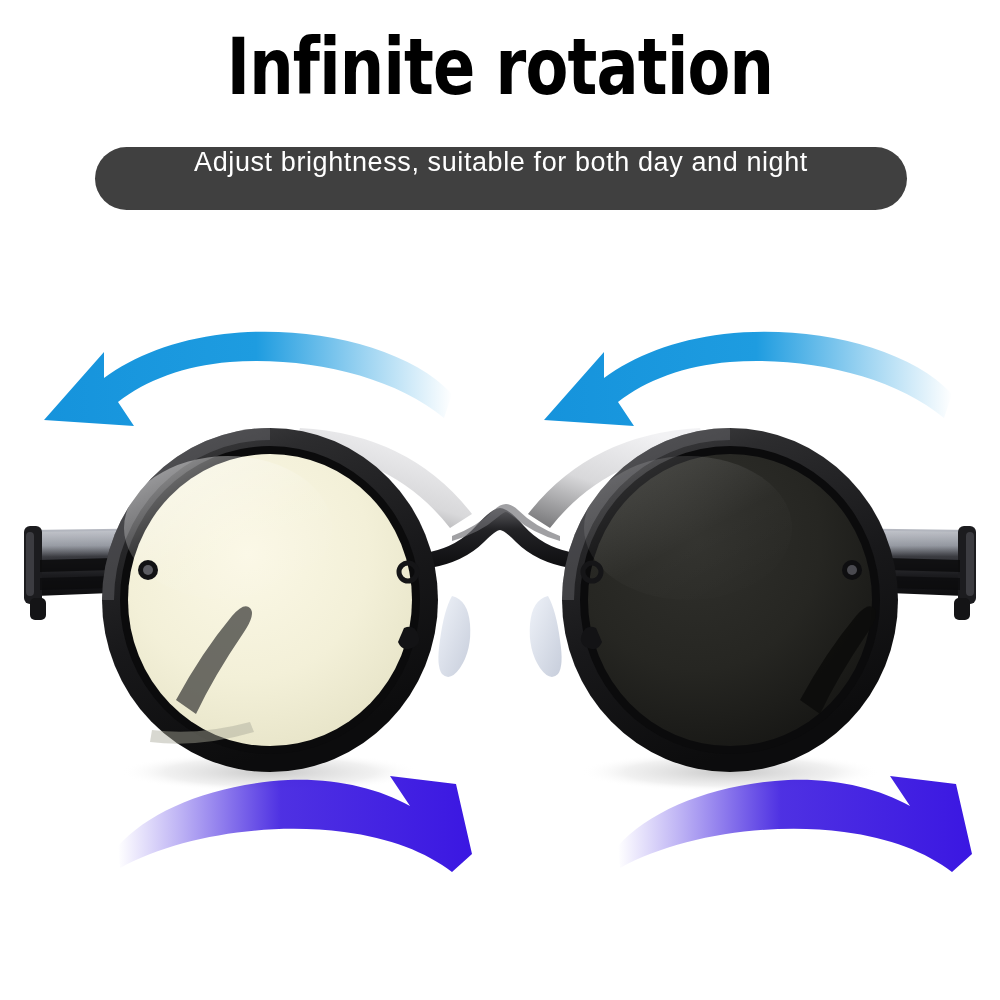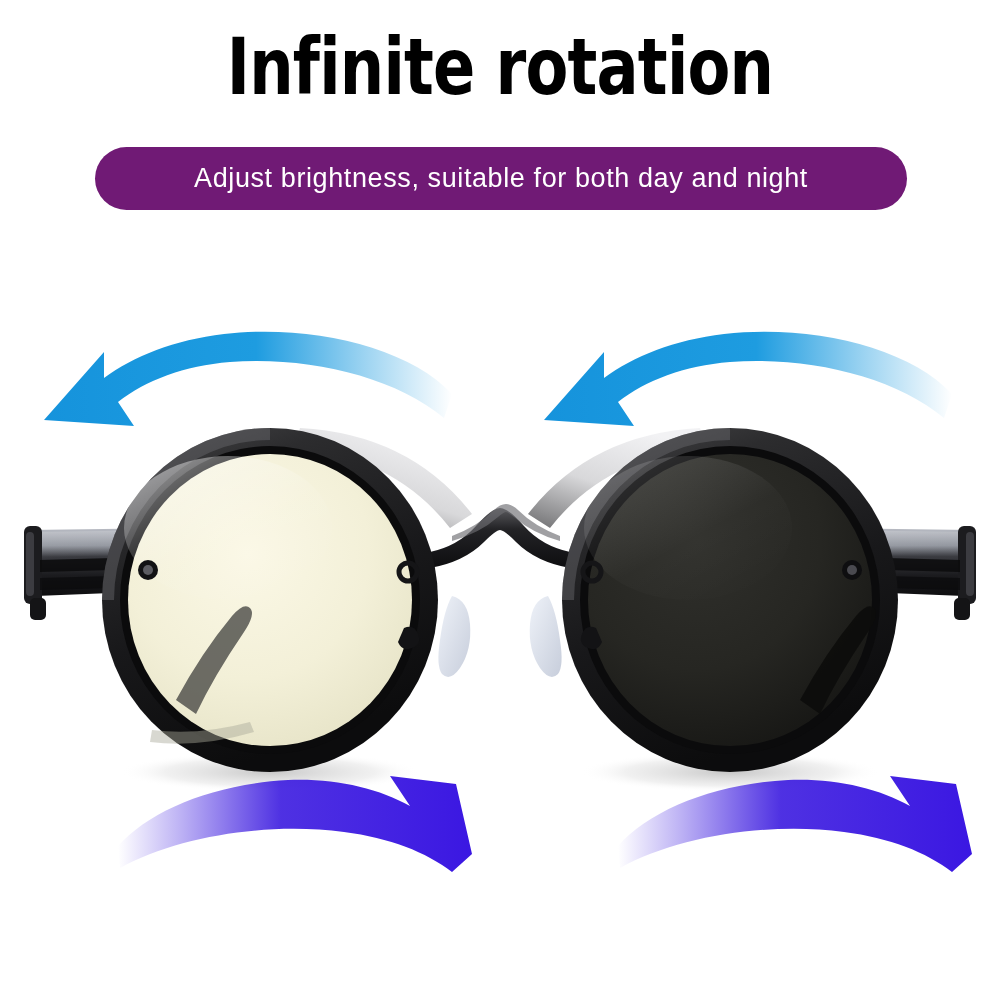--- a/index.html
+++ b/index.html
@@ -30,24 +30,23 @@
     transform: scaleX(0.80);
     transform-origin: 50% 50%;
     white-space: nowrap;
   }
 
   
   #subtitle-banner {
     position: absolute;
     left: 95px; top: 147px;
     width: 812px; height: 63px;
-    background: #701a75;
+    background: #404040;
     border-radius: 34px;
     display: flex;
-    align-items: center;
     justify-content: center;
   }
   #subtitle-text {
     font-family: "Liberation Sans", sans-serif;
     font-size: 27px;
     color: #FFFFFF;
     letter-spacing: 0.6px;
     white-space: nowrap;
   }
 

